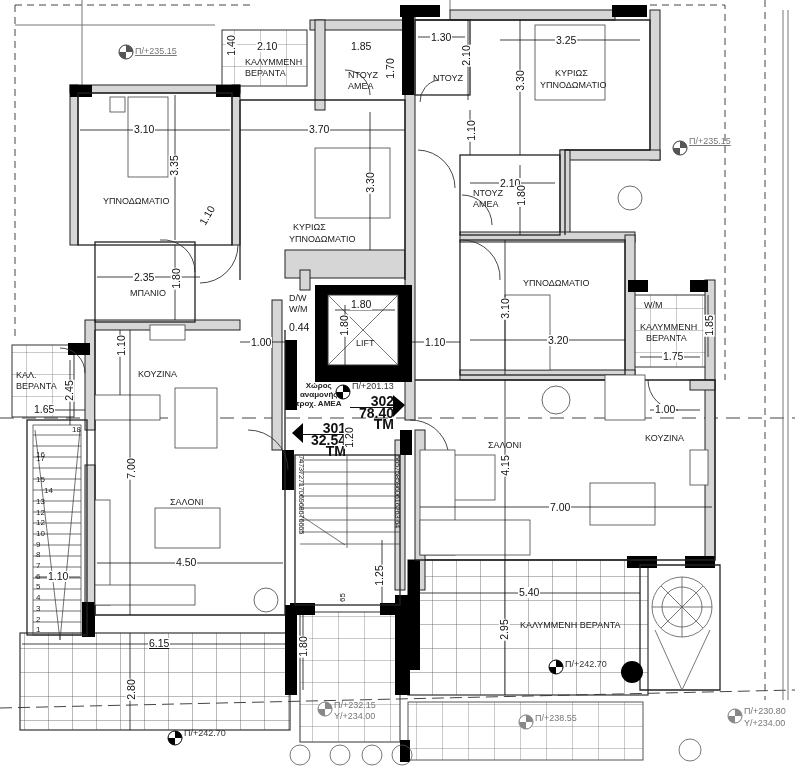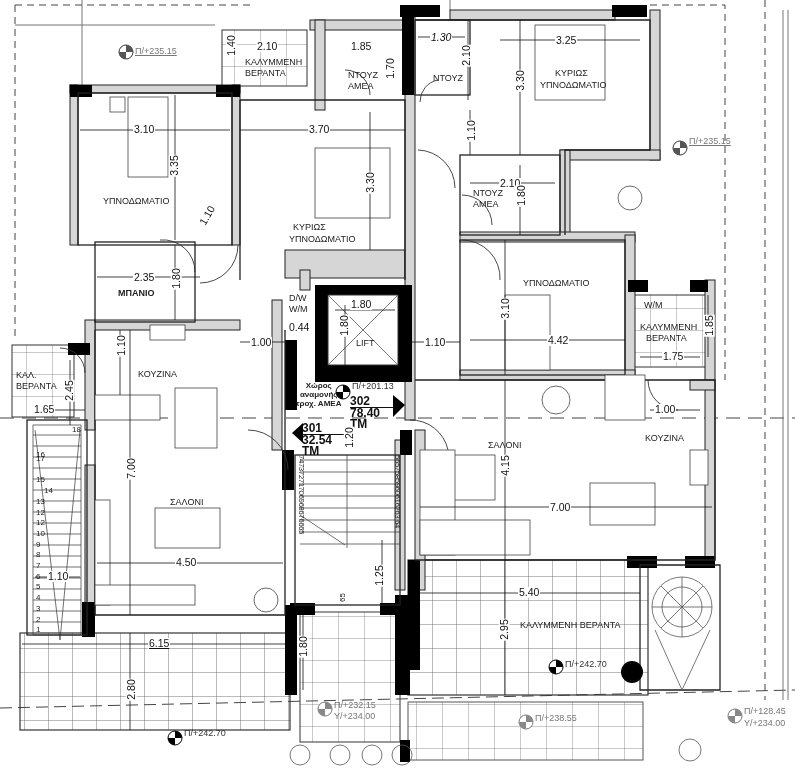--- a/index.html
+++ b/index.html
@@ -3,21 +3,21 @@
 <meta charset="utf-8">
 <style>
   html, body { margin:0; padding:0; background:#ffffff; }
   body { width:795px; height:768px; overflow:hidden; position:relative; font-family:"Liberation Sans", sans-serif; }
   svg { position:absolute; left:0; top:0; }
   .lbl { position:absolute; font-family:"Liberation Sans", sans-serif; font-size:9px; color:#222; line-height:10px; text-align:center; white-space:nowrap; }
   .dim { position:absolute; font-family:"Liberation Sans", sans-serif; font-size:10.5px; color:#111; background:#fff; line-height:11px; white-space:nowrap; padding:0 1px; }
   .dim.v { transform:rotate(-90deg); transform-origin:center center; }
   .lvl { position:absolute; font-family:"Liberation Sans", sans-serif; font-size:9px; color:#333; white-space:nowrap; line-height:10px; }
   .lvl.grey { color:#777; }
-  .apt { position:absolute; font-family:"Liberation Sans", sans-serif; font-size:12px; font-weight:bold; color:#111; text-align:left; line-height:11px; }
+  .apt { position:absolute; font-family:"Liberation Sans", sans-serif; font-size:14px; font-weight:bold; color:#111; text-align:right; line-height:11px; }
   .apt .area { border-top:1px solid #111; display:block; }
   .stepn { position:absolute; font-family:"Liberation Sans", sans-serif; font-size:8px; color:#222; line-height:8px; }
   .stairnum-v { position:absolute; font-family:"Liberation Sans", sans-serif; font-size:8px; color:#222; writing-mode:vertical-rl; white-space:nowrap; letter-spacing:-0.5px; }
   .wait { position:absolute; font-family:"Liberation Sans", sans-serif; font-size:8px; color:#222; text-align:center; line-height:9px; }
 </style>
 </head>
 <body>
 
 <svg width="795" height="768" viewBox="0 0 795 768">
   <defs>
@@ -271,21 +271,21 @@
 <div class="lbl" style="left:289px;top:234px;">ΥΠΝΟΔΩΜΑΤΙΟ</div>
 <div class="lbl" style="left:245px;top:57px;">ΚΑΛΥΜΜΕΝΗ</div>
 <div class="lbl" style="left:245px;top:68px;">ΒΕΡΑΝΤΑ</div>
 <div class="lbl" style="left:348px;top:70px;">ΝΤΟΥΖ</div>
 <div class="lbl" style="left:348px;top:81px;">ΑΜΕΑ</div>
 <div class="lbl" style="left:433px;top:73px;">ΝΤΟΥΖ</div>
 <div class="lbl" style="left:555px;top:68px;">ΚΥΡΙΩΣ</div>
 <div class="lbl" style="left:540px;top:80px;">ΥΠΝΟΔΩΜΑΤΙΟ</div>
 <div class="lbl" style="left:473px;top:188px;">ΝΤΟΥΖ</div>
 <div class="lbl" style="left:473px;top:199px;">ΑΜΕΑ</div>
-<div class="lbl" style="left:118px;top:288px;font-weight:bold;">ΜΠΑΝΙΟ</div>
+<div class="lbl" style="left:130px;top:288px;">ΜΠΑΝΙΟ</div>
 <div class="lbl" style="left:289px;top:293px;">D/W</div>
 <div class="lbl" style="left:289px;top:304px;">W/M</div>
 <div class="lbl" style="left:356px;top:338px;">LIFT</div>
 <div class="lbl" style="left:523px;top:278px;">ΥΠΝΟΔΩΜΑΤΙΟ</div>
 <div class="lbl" style="left:644px;top:300px;">W/M</div>
 <div class="lbl" style="left:640px;top:322px;">ΚΑΛΥΜΜΕΝΗ</div>
 <div class="lbl" style="left:646px;top:333px;">ΒΕΡΑΝΤΑ</div>
 <div class="lbl" style="left:138px;top:369px;">ΚΟΥΖΙΝΑ</div>
 <div class="lbl" style="left:16px;top:370px;">ΚΑΛ.</div>
 <div class="lbl" style="left:16px;top:381px;">ΒΕΡΑΝΤΑ</div>
@@ -311,36 +311,36 @@
 
 <div class="dim" style="left:133px;top:124px;">3.10</div>
 <div class="dim v" style="left:163px;top:160px;">3.35</div>
 <div class="dim" style="left:196px;top:210px;transform:rotate(-60deg);">1.10</div>
 <div class="dim v" style="left:220px;top:40px;">1.40</div>
 <div class="dim" style="left:256px;top:41px;">2.10</div>
 <div class="dim" style="left:350px;top:41px;">1.85</div>
 <div class="dim v" style="left:379px;top:63px;">1.70</div>
 <div class="dim" style="left:308px;top:124px;">3.70</div>
 <div class="dim v" style="left:359px;top:177px;">3.30</div>
-<div class="dim" style="left:430px;top:32px;font-style:italic;">1.30</div>
+<div class="dim" style="left:430px;top:32px;">1.30</div>
 <div class="dim v" style="left:455px;top:50px;">2.10</div>
 <div class="dim" style="left:555px;top:35px;">3.25</div>
 <div class="dim v" style="left:509px;top:75px;">3.30</div>
 <div class="dim v" style="left:460px;top:125px;">1.10</div>
 <div class="dim" style="left:499px;top:178px;">2.10</div>
 <div class="dim v" style="left:510px;top:190px;">1.80</div>
 <div class="dim" style="left:133px;top:272px;">2.35</div>
 <div class="dim v" style="left:165px;top:273px;">1.80</div>
 <div class="dim" style="left:350px;top:299px;">1.80</div>
 <div class="dim v" style="left:333px;top:320px;">1.80</div>
 <div class="dim" style="left:288px;top:322px;">0.44</div>
 <div class="dim" style="left:250px;top:337px;">1.00</div>
 <div class="dim" style="left:424px;top:337px;">1.10</div>
 <div class="dim v" style="left:494px;top:303px;">3.10</div>
-<div class="dim" style="left:547px;top:335px;">4.42</div>
+<div class="dim" style="left:547px;top:335px;">3.20</div>
 <div class="dim v" style="left:698px;top:320px;">1.85</div>
 <div class="dim" style="left:662px;top:351px;">1.75</div>
 <div class="dim v" style="left:110px;top:340px;">1.10</div>
 <div class="dim v" style="left:58px;top:385px;">2.45</div>
 <div class="dim" style="left:33px;top:404px;">1.65</div>
 <div class="dim v" style="left:120px;top:463px;">7.00</div>
 <div class="dim" style="left:175px;top:557px;">4.50</div>
 <div class="dim" style="left:47px;top:571px;">1.10</div>
 <div class="dim v" style="left:494px;top:460px;">4.15</div>
 <div class="dim" style="left:549px;top:502px;">7.00</div>
@@ -355,21 +355,21 @@
 <div class="dim v" style="left:292px;top:641px;">1.80</div>
 
 <div class="lvl grey" style="left:135px;top:46px;text-decoration:underline;">Π/+235.15</div>
 <div class="lvl grey" style="left:689px;top:136px;text-decoration:underline;">Π/+235.15</div>
 <div class="lvl" style="left:352px;top:381px;">Π/+201.13</div>
 <div class="lvl" style="left:184px;top:728px;">Π/+242.70</div>
 <div class="lvl" style="left:565px;top:659px;">Π/+242.70</div>
 <div class="lvl grey" style="left:334px;top:700px;">Π/+232.15</div>
 <div class="lvl grey" style="left:334px;top:711px;">Υ/+234.00</div>
 <div class="lvl grey" style="left:535px;top:713px;">Π/+238.55</div>
-<div class="lvl grey" style="left:744px;top:706px;">Π/+128.45</div>
+<div class="lvl grey" style="left:744px;top:706px;">Π/+230.80</div>
 <div class="lvl grey" style="left:744px;top:718px;">Υ/+234.00</div>
 
 <div id="stepnums">
     <div class="stepn" style="left: 72px; top: 426px;">18</div>
     <div class="stepn" style="left: 36px; top: 455px;">17</div>
     <div class="stepn" style="left: 36px; top: 451px;">16</div>
     <div class="stepn" style="left: 36px; top: 476.4px;">15</div>
     <div class="stepn" style="left: 36px; top: 487.1px; margin-left: 8px;">14</div>
     <div class="stepn" style="left: 36px; top: 497.8px;">13</div>
     <div class="stepn" style="left: 36px; top: 508.5px;">12</div>

